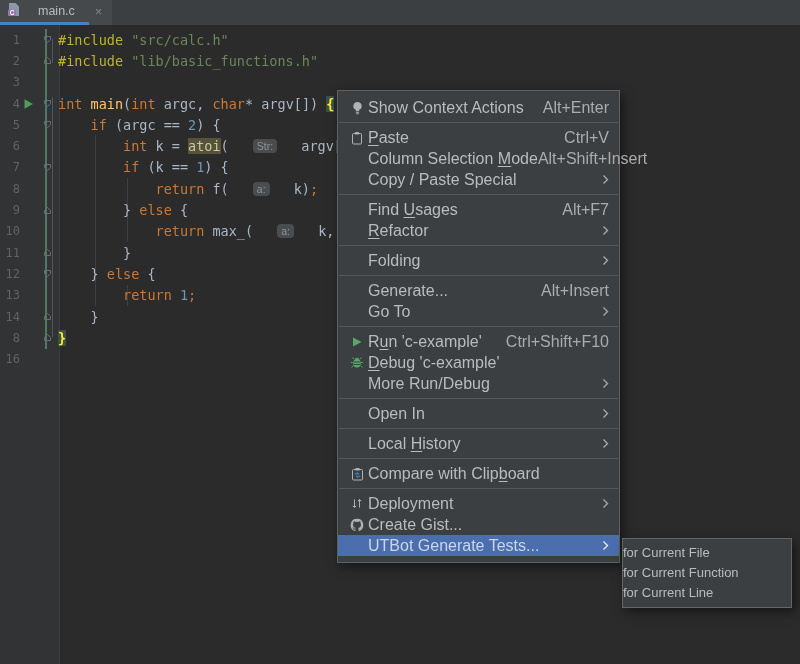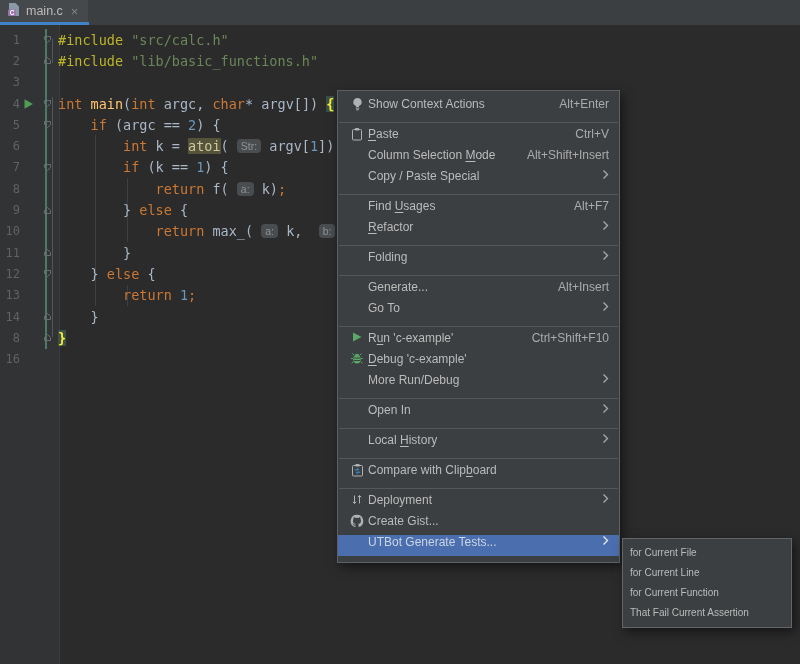--- a/index.html
+++ b/index.html
@@ -7,21 +7,21 @@
     --keyword-orange:#CC7832; --string-green:#6A8759; --number-blue:#6897BB;
     --function-yellow:#FFC66D; --directive-yellow:#BBB529; --code-text:#A9B7C6;
     --editor-bg:#2B2B2B; --gutter-bg:#313335; --menu-bg:#3C3F41; --menu-text:#BBBBBB;
   }
   *{box-sizing:border-box;margin:0;padding:0}
   html,body{width:800px;height:664px;overflow:hidden}
   body{position:relative;background:var(--editor-bg);font-family:"Liberation Sans",sans-serif}
 
   
   .tabbar{position:absolute;left:0;top:0;width:800px;height:25px;background:var(--menu-bg)}
-  .tab{position:absolute;left:0;top:0;height:25px;display:flex;align-items:center;gap:6px;
+  .tab{position:absolute;left:0;top:0;height:25px;display:flex;align-items:center;gap:18px;
        padding:0 10px 3px 7px;background:#46494B}
   .tab-label{color:#BBBBBB;font-size:12.5px}
   .tab-close{color:#84868A;font-size:13px;margin-left:2px}
   .tab-underline{position:absolute;left:0;top:22px;height:3px;width:89px;background:var(--tab-underline-blue)}
 
   
   .editor{position:absolute;left:0;top:25px;width:800px;height:639px;background:var(--editor-bg)}
   .gutter-bg{position:absolute;left:0;top:0;width:60px;height:100%;background:var(--gutter-bg);border-right:1px solid #3A3D3F}
   .vcs-bar{position:absolute;left:45px;top:4px;width:2px;height:320px;background:#4E7A65}
   .fold-connector{position:absolute;left:52px;width:1px;background:#53565A}
@@ -44,39 +44,39 @@
   .sg-dir{color:var(--directive-yellow)}
   .sg-str{color:var(--string-green)}
   .sg-num{color:var(--number-blue)}
   .sg-fn{color:var(--function-yellow);font-weight:normal}
   .sg-pln{color:var(--code-text)}
   .sg-semi{color:var(--keyword-orange)}
   .sg-brace{background:#3A514A;color:#FFEF28;font-weight:bold}
   .sg-hlid{background:#56533B;color:#CDC79B}
   .sg-hint{display:inline-block;background:#4A4D50;color:#8E9295;border-radius:4px;
            font-family:"Liberation Sans",sans-serif;font-size:10.5px;line-height:14px;
-           padding:0 4px;position:relative;top:-1px;margin:0 0}
+           padding:0 4px;position:relative;top:-1px;margin:0 16px}
 
   
   .menu{position:absolute;left:337px;top:90px;width:283px;background:var(--menu-bg);
         border:1px solid #5E6163;box-shadow:3px 4px 10px rgba(0,0,0,.5);padding:6px 0;z-index:5}
-  .mi{height:21px;display:flex;align-items:flex-start;padding:0 10px 0 8px;color:var(--menu-text);font-size:12px}
+  .mi{height:21px;display:flex;align-items:center;padding:0 10px 0 8px;color:var(--menu-text);font-size:16px}
   .mi .ic{width:22px;display:inline-flex;justify-content:center;align-items:center;flex:none}
   .mi .lbl{white-space:nowrap}
   .mi .lbl u{text-underline-offset:2px}
   .mi .sc{margin-left:auto;color:#ABABAB;white-space:nowrap}
   .mi .arrow{margin-left:auto;display:inline-flex;color:#A7AAAC}
   .mi.selected{background:var(--selection-blue);color:#CBD5E3}
   .mi.selected .arrow{color:#E8EDF3}
   .msep{height:1px;background:#55575A;margin:4px 1px}
 
   
   .submenu{position:absolute;left:622px;top:538px;width:170px;background:var(--menu-bg);
            border:1px solid #636567;box-shadow:3px 4px 10px rgba(0,0,0,.5);padding:4px 0;z-index:6}
-  .si{height:20px;line-height:20px;padding:0 7px;color:var(--menu-text);font-size:10px;white-space:nowrap}
+  .si{height:20px;line-height:20px;padding:0 0;color:var(--menu-text);font-size:13px;white-space:nowrap}
 </style>
 </head>
 <body>
 
 <div class="tabbar">
   <div class="tab">
     <span>
       <svg width="13" height="15" viewBox="0 0 13 15">
           <path d="M2 1h6.5L12 4.5V14H2Z" fill="#8A99A8"></path>
           <rect x="1" y="7.5" width="8" height="6.5" rx="1" fill="#9876AA"></rect>
@@ -308,16 +308,15 @@
       <span class="lbl">UTBot Generate Tests...</span>
       <span class="arrow">
         <svg width="7" height="11" viewBox="0 0 7 11">
           <path d="M1.5 1.5 5.5 5.5 1.5 9.5" fill="none" stroke="currentColor" stroke-width="1.3"></path>
         </svg>
       </span>
     </div>
   </div>
 <div class="submenu">
     <div class="si">for Current File</div>
+    <div class="si">for Current Function</div>
     <div class="si">for Current Line</div>
-    <div class="si">for Current Function</div>
-    <div class="si">That Fail Current Assertion</div>
   </div>
 
 </body></html>

